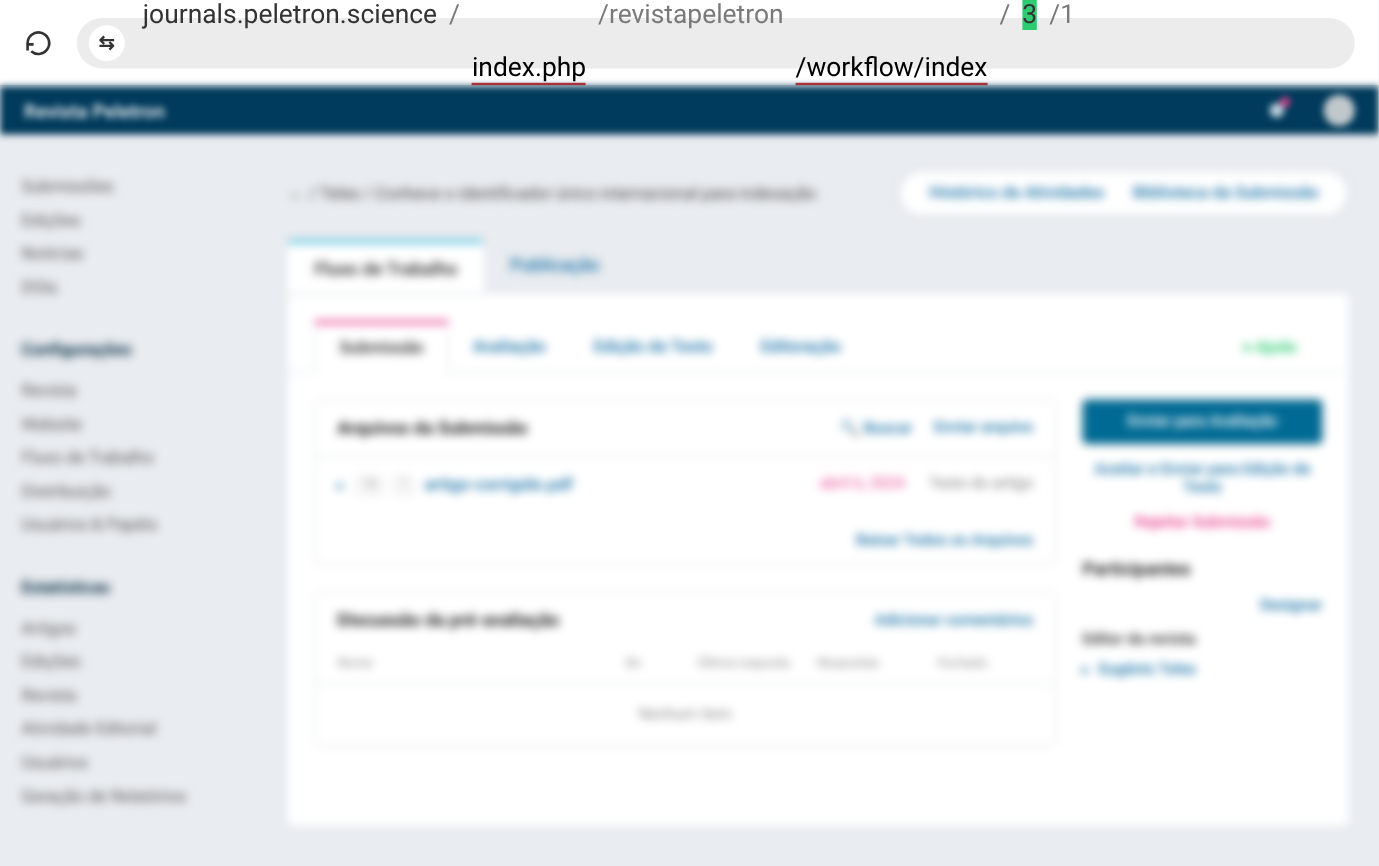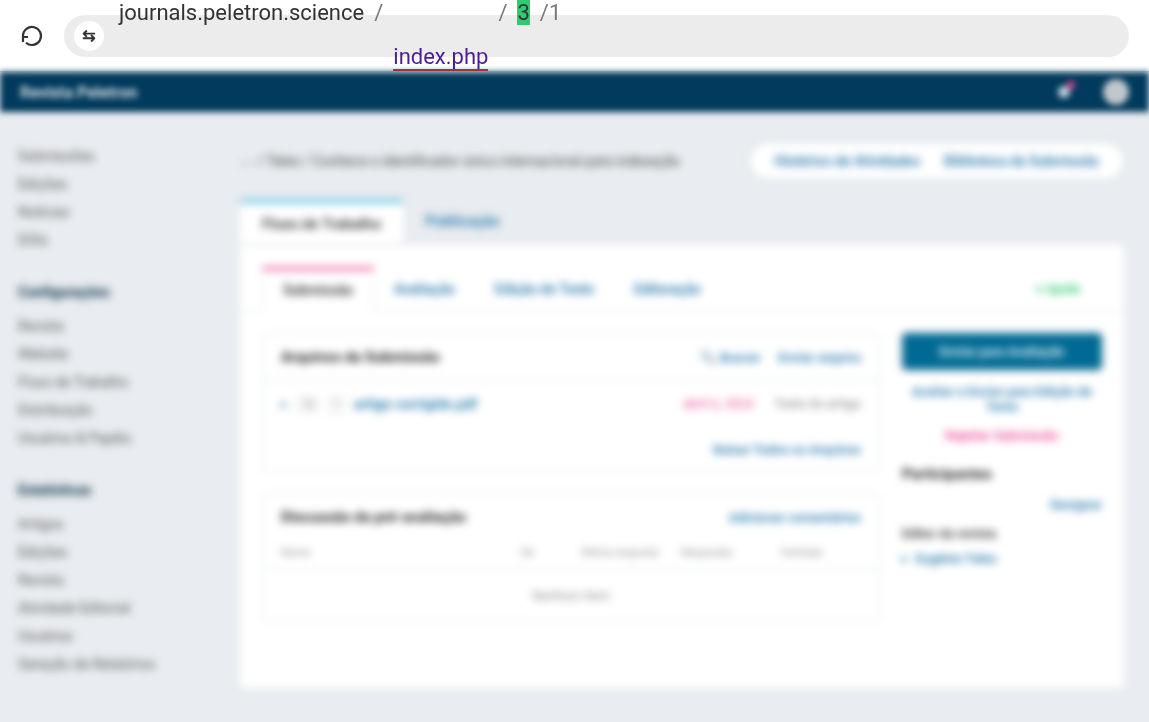--- a/index.html
+++ b/index.html
@@ -53,21 +53,21 @@
     }
     .url-text {
       display: flex;
       align-items: flex-start;
       gap: 10px;
     }
     .url-host { color: #333; }
     .url-path { color: #7a7a7a; }
     .url-underline-red {
       border-bottom: 2px solid #e03030;
-      color: #4c1d95;
+      color: #000000;
       margin-top: 44px;
     }
     .url-highlight-green {
       background: #2ecc71;
       color: #333;
     }
     
     
     .app-topbar {
       height: 40px;
@@ -364,20 +364,22 @@
       <path d="M3 12a9 9 0 1 1 3 6.7"></path>
       <path d="M3 18v-5h5"></path>
     </svg>
   </div>
   <div class="url-bar">
     <div class="site-icon">⇆</div>
     <div class="url-text">
       <span class="url-host">journals.peletron.science</span>
         <span class="url-path">/</span>
         <span class="url-underline-red">index.php</span>
+        <span class="url-path">/revistapeletron</span>
+        <span class="url-underline-red">/workflow/index</span>
         <span class="url-path">/</span>
         <span class="url-highlight-green">3</span>
         <span class="url-path">/1</span>
     </div>
   </div>
 </div>
 
 <div class="app-topbar">
   <div class="app-brand">Revista Peletron</div>
   <div class="top-icons">

